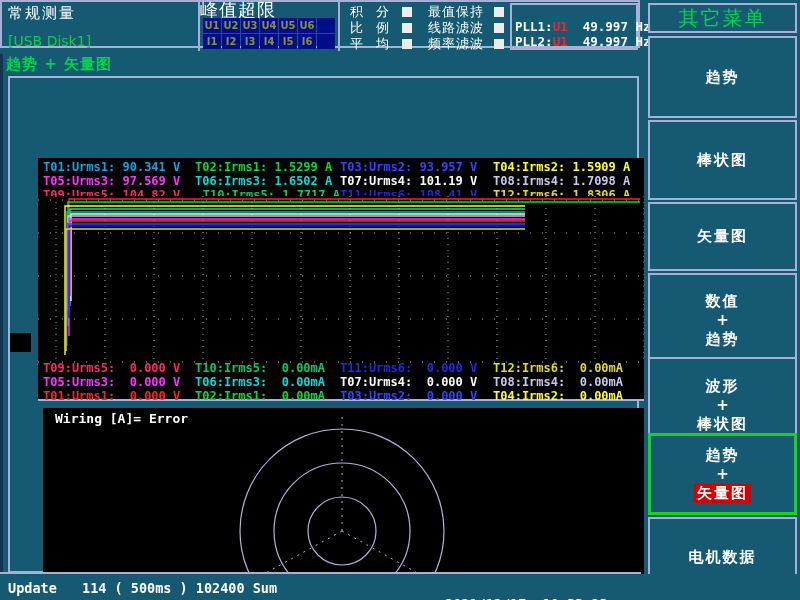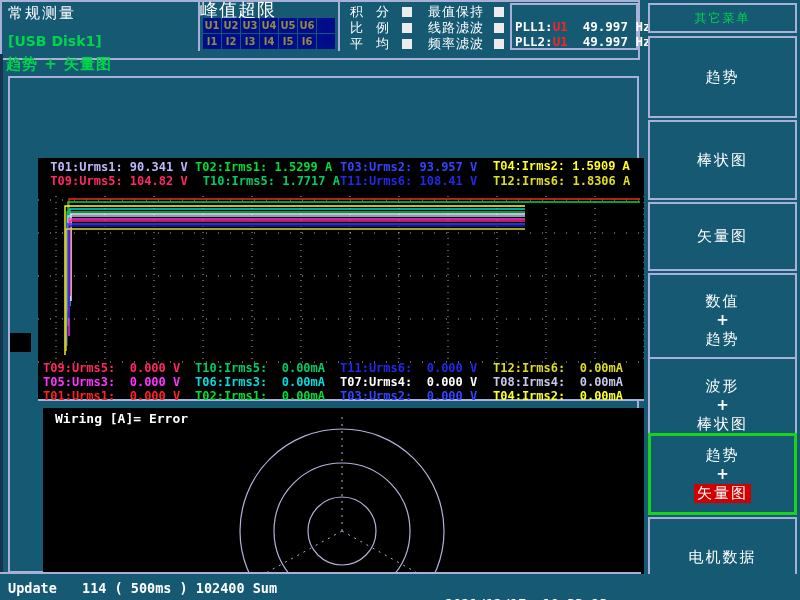--- a/index.html
+++ b/index.html
@@ -6,24 +6,24 @@
   html,body { background:#0a2a38; }
   #screen {
     position:relative; width:800px; height:600px;
     background:#155a72; overflow:hidden;
     font-family:"DejaVu Sans","Liberation Sans",sans-serif;
     color:#fff;
   }
   .mono { font-family:"DejaVu Sans Mono","Liberation Mono",monospace; }
 
   
-  #header { position:absolute; left:0; top:0; width:640px; height:60px;
+  #header { position:absolute; left:0; top:0; width:640px; height:48px;
     border:2px solid #a8b0d8; background:#155a72; }
   #mode-label { position:absolute; left:6px; top:2px; font-size:15px; letter-spacing:2px; }
-  #usb-label  { position:absolute; left:6px; top:31px; font-size:14px; color:#00d54a; font-weight:bold; }
+  #usb-label  { position:absolute; left:6px; top:31px; font-size:14px; color:#00d54a; font-weight:normal; }
   #peak-box { position:absolute; left:196px; top:0; width:142px; height:49px;
     border-left:2px solid #a8b0d8; border-right:2px solid #a8b0d8; }
   #peak-title { text-align:left; font-size:18px; line-height:15px; letter-spacing:1px; }
   #peak-grid { position:absolute; left:3px; top:16px; }
   .peak-row { display:flex; margin-bottom:1px; }
   .peak-cell { width:18px; height:15px; margin-right:1px; background:#000d8a;
     color:#8e8e3c; font-size:10px; font-weight:bold; text-align:center; line-height:15px; }
   #settings { position:absolute; left:344px; top:0; width:164px; height:49px; }
   .set-row { position:relative; height:16px; font-size:13px; }
   .set-c1 { position:absolute; left:4px; top:1px; }
@@ -56,27 +56,27 @@
   #trend-chart { position:absolute; left:0; top:38px; }
   #vector-panel { position:absolute; left:33px; top:330px; width:601px; height:239px; background:#000; }
   #wiring-msg { position:absolute; left:12px; top:3px; font-size:13px; font-weight:bold;
     font-family:"DejaVu Sans Mono","Liberation Mono",monospace; white-space:pre; }
   #vector-chart { position:absolute; left:0; top:0; }
   #black-square { position:absolute; left:10px; top:333px; width:21px; height:19px; background:#000; }
 
   
   #sidebar { position:absolute; left:648px; top:0; width:152px; height:600px; }
   #menu-title { position:absolute; left:0; top:3px; width:149px; height:30px;
-    border:2px solid #a8b0d8; color:#00d54a; font-size:12px; text-align:center;
+    border:2px solid #a8b0d8; color:#00d54a; font-size:20px; text-align:center;
     line-height:27px; letter-spacing:2px; }
   .side-btn { position:absolute; left:0; width:149px; border:2px solid #a8b0d8;
     background:#155a72; display:flex; flex-direction:column; align-items:center;
     justify-content:center; font-size:15px; letter-spacing:2px; cursor:pointer; }
   .side-btn.selected { border:3px solid #1ad21a; }
-  .btn-line { line-height:19px; }
+  .btn-line { line-height:19px;font-weight:bold; }
   .btn-line.hl { background:#d00000; padding:0 3px; }
 
   
   #status-bar { position:absolute; left:0; top:574px; width:800px; height:26px;
     background:#155a72; border-top:2px solid #a8b0d8; font-weight:bold;
     font-family:"DejaVu Sans Mono","Liberation Mono",monospace; font-size:13.5px; }
   #status-bar { border-top-width:0; }
   #status-topline { position:absolute; left:0; top:572px; width:641px; height:2px; background:#a8b0d8; }
   #update-label { position:absolute; left:8px; top:6px; }
   #update-counter { position:absolute; left:82px; top:6px; white-space:pre; }
@@ -145,27 +145,33 @@
   </div>
 
   <div id="view-title">趋势 + 矢量图</div>
 
   <div id="left-strip"></div>
 
   <div id="frame">
     <div id="trend-panel">
       <div id="trend-top" class="t-grid">
           <div class="t-row">
-            <span class="t-cell" style="color: #c4b5fd; text-align: center;">T01:Urms1: 90.341 V</span>
+            <span class="t-cell" style="color: #0ea5e9;">T01:Urms1: 90.341 V</span>
             <span class="t-cell" style="color: rgb(0, 221, 51);">T02:Irms1: 1.5299 A</span>
             <span class="t-cell" style="color: rgb(51, 68, 255);">T03:Urms2: 93.957 V</span>
-            <span class="t-cell" style="color: rgb(255, 255, 34); font-family: Liberation Mono, monospace;">T04:Irms2: 1.5909 A</span>
-          </div>
-          <div class="t-row">
-            <span class="t-cell" style="color: rgb(255, 40, 100); text-align: center;">T09:Urms5: 104.82 V</span>
+            <span class="t-cell" style="color: rgb(255, 255, 34);">T04:Irms2: 1.5909 A</span>
+          </div>
+          <div class="t-row">
+            <span class="t-cell" style="color: rgb(255, 51, 255);">T05:Urms3: 97.569 V</span>
+            <span class="t-cell" style="color: rgb(0, 221, 221);">T06:Irms3: 1.6502 A</span>
+            <span class="t-cell" style="color: rgb(255, 255, 255);">T07:Urms4: 101.19 V</span>
+            <span class="t-cell" style="color: rgb(200, 200, 232);">T08:Irms4: 1.7098 A</span>
+          </div>
+          <div class="t-row">
+            <span class="t-cell" style="color: rgb(255, 40, 100);">T09:Urms5: 104.82 V</span>
             <span class="t-cell" style="color: rgb(0, 204, 102); text-align: right;">T10:Irms5: 1.7717 A</span>
             <span class="t-cell" style="color: rgb(34, 40, 232);">T11:Urms6: 108.41 V</span>
             <span class="t-cell" style="color: rgb(221, 221, 34);">T12:Irms6: 1.8306 A</span>
           </div>
         </div>
       <svg id="trend-chart" width="606" height="167">
           <rect x="0" y="0" width="606" height="167" fill="#000"></rect>
           <line x1="18" y1="0" x2="18" y2="167" stroke="#c8cce0" stroke-width="1" stroke-dasharray="1 5" opacity="0.85"></line>
           <line x1="67" y1="0" x2="67" y2="167" stroke="#c8cce0" stroke-width="1" stroke-dasharray="1 5" opacity="0.85"></line>
           <line x1="116" y1="0" x2="116" y2="167" stroke="#c8cce0" stroke-width="1" stroke-dasharray="1 5" opacity="0.85"></line>

